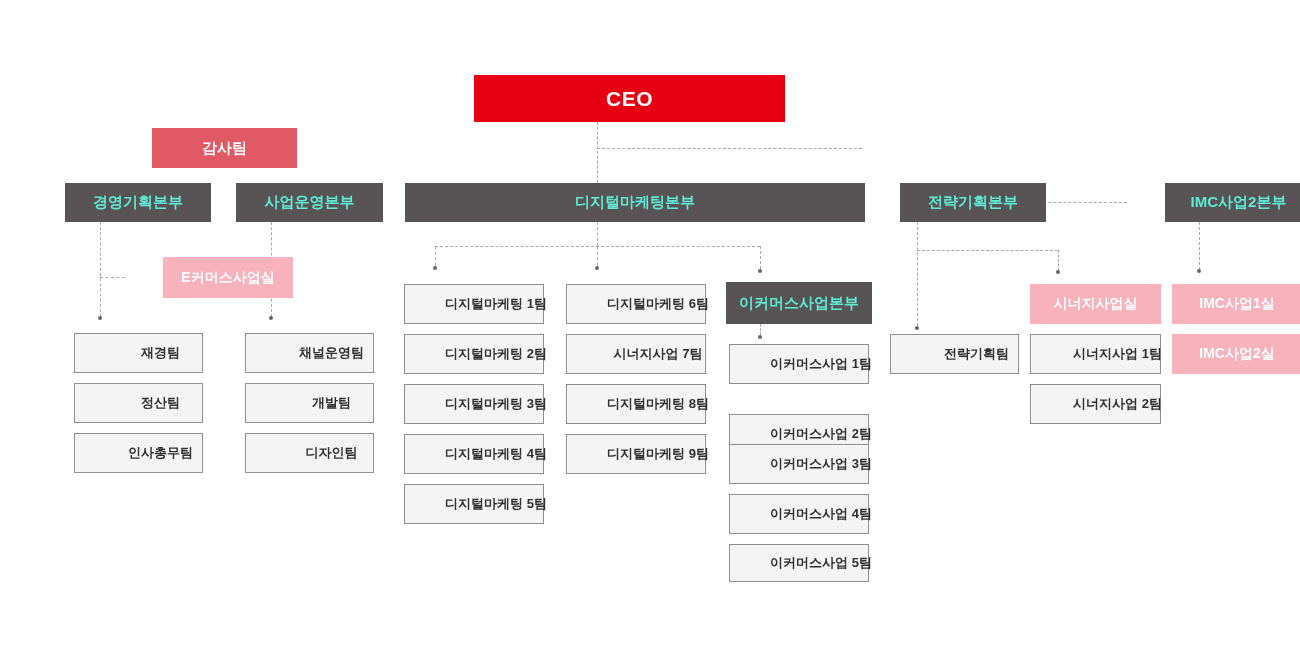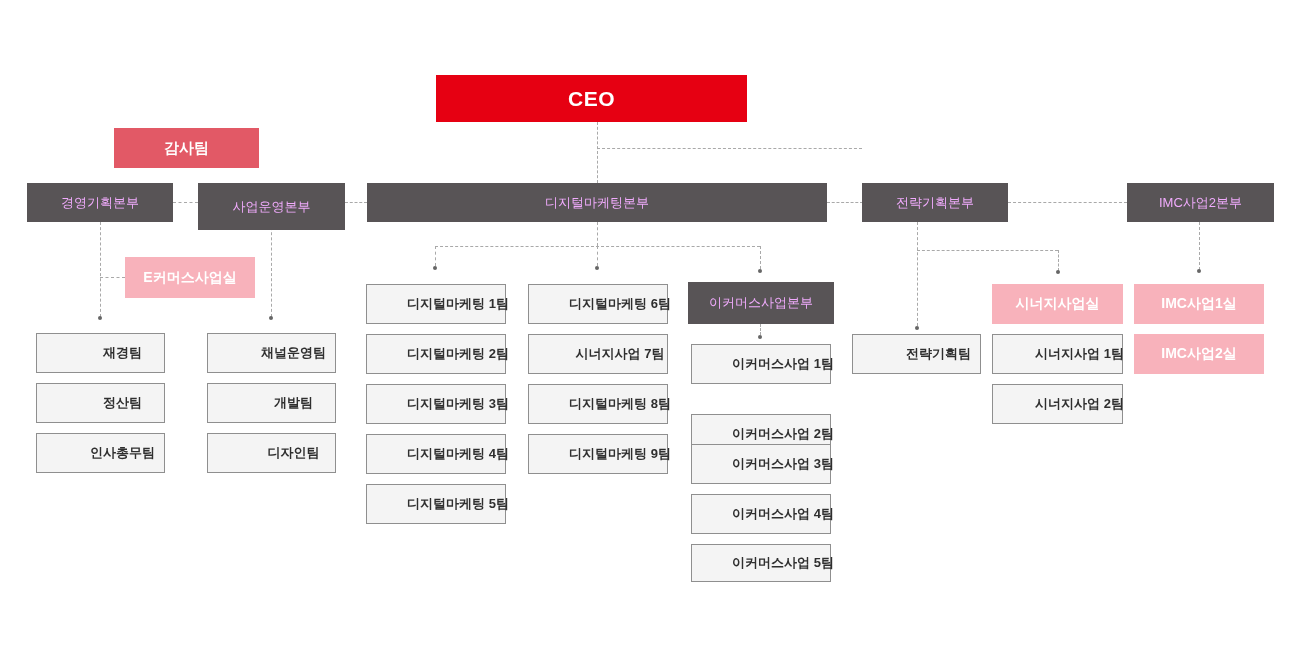--- a/index.html
+++ b/index.html
@@ -2,25 +2,25 @@
 <html style="--red: #e60012; --salmon: #e25966; --dark: #585456; --pink: #f8b2bb; --teambg: #f4f4f4; --teamborder: #8f8f8f; --teamtext: #2f2f2f; --line: #a9a9a9; --dot: #666666;"><head>
 <meta charset="utf-8">
 <style>
   html,body{margin:0;padding:0;background:#ffffff;}
   .stage{
     position:relative;width:1300px;height:650px;background:#ffffff;
     font-family:"Liberation Sans","DejaVu Sans",sans-serif;overflow:hidden;
   }
   .node{
     position:absolute;display:flex;align-items:center;justify-content:center;
-    box-sizing:border-box;white-space:nowrap;
+    box-sizing:border-box;white-space:nowrap;margin-left:38px;
   }
   .red{background:var(--red);color:#fff;font-weight:bold;font-size:21px;letter-spacing:.5px;}
   .salmon{background:var(--salmon);color:#fff;font-weight:bold;font-size:15px;}
-  .dark{background:var(--dark);color:#f0abfc;font-weight:normal;font-size:13px;}
+  .dark{background:var(--dark);color:#5eead4;font-weight:bold;font-size:15px;}
   .pink{background:var(--pink);color:#fff;font-weight:bold;font-size:14px;}
   .team{background:var(--teambg);border:1px solid var(--teamborder);color:var(--teamtext);
         font-weight:600;font-size:13px;padding-left:44px;}
   .vline{position:absolute;width:0;border-left:1px dashed var(--line);}
   .hline{position:absolute;height:0;border-top:1px dashed var(--line);}
   .dot{position:absolute;width:4px;height:4px;border-radius:50%;background:var(--dot);}
 </style>
 </head>
 <body>
 
@@ -58,21 +58,21 @@
   <div class="vline" style="left:1058px;top:250px;height:21px"></div>
   <div class="dot" style="left:1056px;top:270px"></div>
 
   <div class="vline" style="left:1199px;top:222px;height:48px"></div>
   <div class="dot" style="left:1197px;top:269px"></div>
 
   <div class="node red" style="left:436px;top:75px;width:311px;height:47px">CEO</div>
   <div class="node salmon" style="left:114px;top:128px;width:145px;height:40px">감사팀</div>
 
   <div class="node dark" style="left:27px;top:183px;width:146px;height:39px">경영기획본부</div>
-  <div class="node dark" style="left:198px;top:183px;width:147px;height:47px">사업운영본부</div>
+  <div class="node dark" style="left:198px;top:183px;width:147px;height:39px">사업운영본부</div>
   <div class="node dark" style="left:367px;top:183px;width:460px;height:39px">디지털마케팅본부</div>
   <div class="node dark" style="left:862px;top:183px;width:146px;height:39px">전략기획본부</div>
   <div class="node dark" style="left:1127px;top:183px;width:147px;height:39px">IMC사업2본부</div>
 
   <div class="node pink" style="left:125px;top:257px;width:130px;height:41px">E커머스사업실</div>
   <div class="node team" style="left:36px;top:333px;width:129px;height:40px">재경팀</div>
   <div class="node team" style="left:36px;top:383px;width:129px;height:40px">정산팀</div>
   <div class="node team" style="left:36px;top:433px;width:129px;height:40px">인사총무팀</div>
 
   <div class="node team" style="left:207px;top:333px;width:129px;height:40px">채널운영팀</div>

